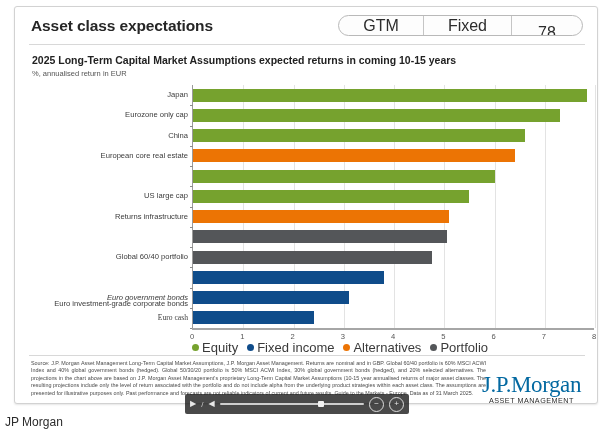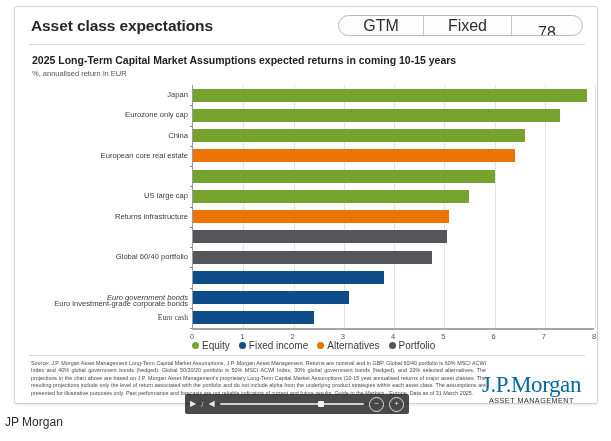--- a/index.html
+++ b/index.html
@@ -181,21 +181,21 @@
     align-items: center;
     gap: 3px;
   }
   .legend-dot {
     width: 7px;
     height: 7px;
     border-radius: 50%;
     display: block;
   }
   .legend-text {
-    font-size: 10px;
+    font-size: 13px;
     color: #3a3a3a;
     white-space: nowrap;
   }
 
   
   .foot-rule {
     position: absolute;
     left: 14px;
     top: 348px;
     width: 556px;

